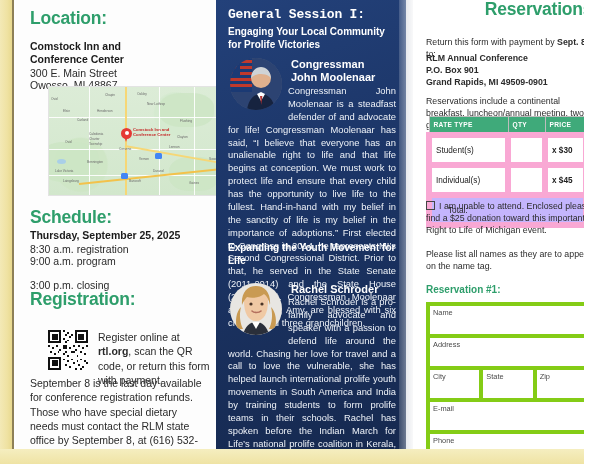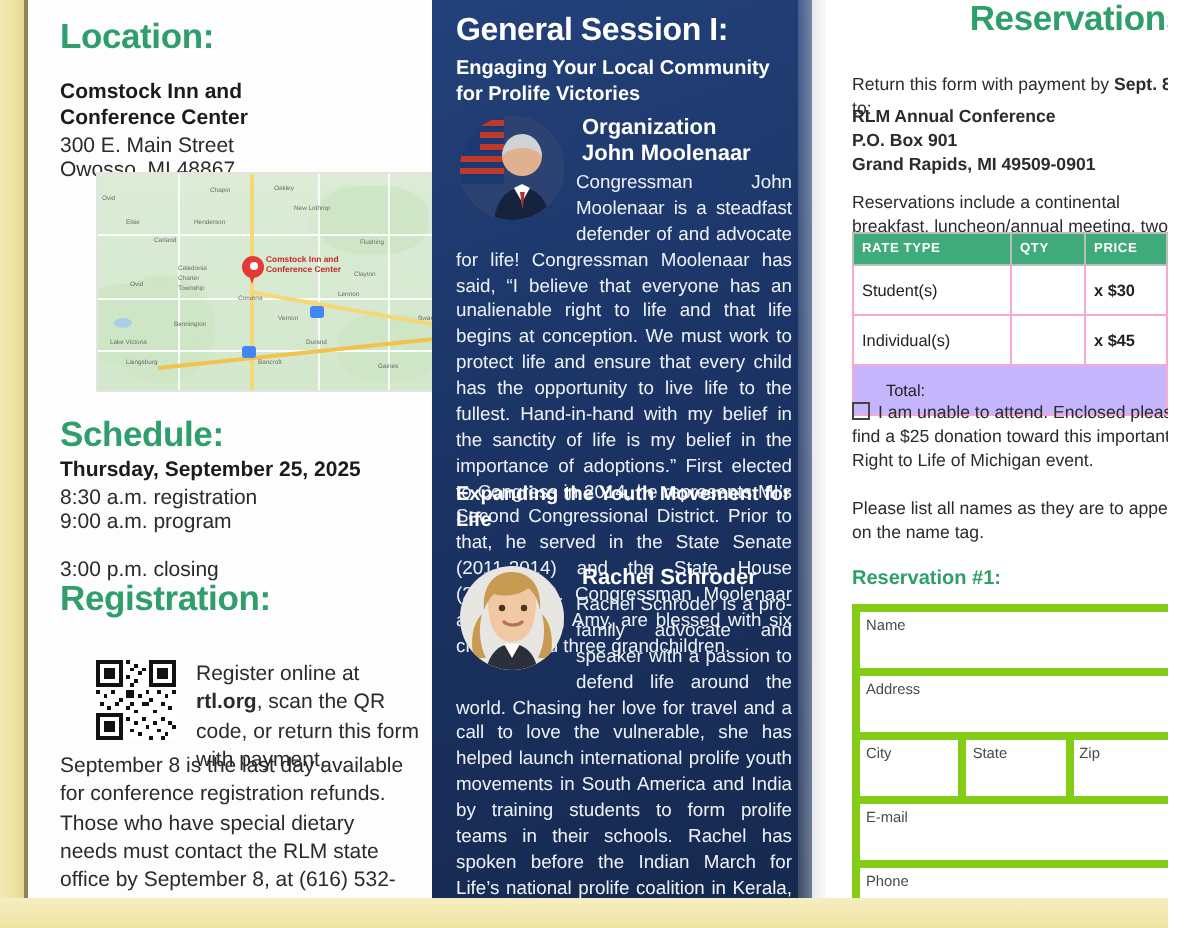--- a/index.html
+++ b/index.html
@@ -50,35 +50,35 @@
   
   .qr{position:absolute;left:32px;top:330px;width:40px;height:40px;background:#fff;}
   .qr svg{display:block;}
 
   
   .col-mid{position:absolute;left:216px;top:0;width:190px;height:450px;background:#1e3a6e;
     background-image:linear-gradient(160deg,#23417a 0%,#1b3465 45%,#16294f 100%);}
   .mid-inner{position:absolute;left:12px;top:0;width:168px;color:#ffffff;}
   .mid-edge{position:absolute;right:0;top:0;width:7px;height:450px;
      background:linear-gradient(90deg,rgba(255,255,255,.16),rgba(255,255,255,.38));}
-  .gs-title{font-weight:bold;font-size:16px;color:#ffffff;line-height:1.05;letter-spacing:-0.2px;}
+  .gs-title{font-weight:bold;font-size:13px;color:#ffffff;line-height:1.05;letter-spacing:-0.2px;font-family:Liberation Mono, monospace;}
   .gs-sub{font-weight:bold;font-size:10px;color:#ffffff;line-height:1.3;margin-top:3px;}
   .speaker-name{font-weight:bold;font-size:11px;color:#ffffff;line-height:1.2;}
   .bio{font-size:9.4px;color:#eef2f8;line-height:1.37;}
   .headshot{position:absolute;width:52px;height:52px;border-radius:50%;overflow:hidden;background:#4a5d7e;}
   .scissors{position:absolute;right:-7px;top:368px;color:#dfe6f0;font-size:11px;line-height:1;transform:rotate(90deg);}
 
   
   .col-right{position:absolute;left:413px;top:0;width:187px;height:450px;background:#ffffff;}
   .rp{position:absolute;left:13px;width:172px;}
 
   table.rates{border-collapse:collapse;width:164px;font-size:8.2px;table-layout:fixed;}
   table.rates th{background:#3faa7a;color:#ffffff;font-weight:bold;font-size:6.6px;letter-spacing:.3px;
     text-align:left;padding:4px 4px;border:1px solid #bdbdbd;}
-  table.rates td{border:1px solid #f9a8d4;height:20px;padding:2px 4px;color:#222;font-size:8.2px;vertical-align:middle;}
+  table.rates td{border:6px solid #f9a8d4;height:20px;padding:2px 4px;color:#222;font-size:8.2px;vertical-align:middle;}
   table.rates td.price{font-weight:bold;}
   tr.total td{background:#c4b5fd;font-weight:normal;padding-left:16px;}
   .checkbox{display:inline-block;width:7px;height:7px;border:1px solid #444;margin-right:4px;vertical-align:-1px;}
 
   table.resform{border-collapse:collapse;width:164px;table-layout:fixed;}
   table.resform td{border:4px solid #84cc16;height:24px;vertical-align:top;padding:2px 3px;
     font-size:7.4px;color:#4a4a4a;}
   .res-head{color:#2e9e6b;font-weight:bold;font-size:10px;}
   .rsmall{font-size:8.8px;color:#2b2b2b;line-height:1.38;}
   .rbold{font-weight:bold;}
@@ -255,21 +255,21 @@
         <rect x="0" y="26" width="22" height="3" fill="#c0392b"></rect>
         <rect x="0" y="0" width="10" height="17" fill="#1b3a74"></rect>
         <circle cx="31" cy="20" r="10" fill="#e0b18e"></circle>
         <path d="M21 21c0-8 5-12 10-12s10 4 10 12c0-2-4-5-10-5s-10 3-10 5z" fill="#cfd3d6"></path>
         <path d="M17 52c1.5-11 7-16 14-16s12.5 5 14 16z" fill="#16233f"></path>
         <path d="M27 36l4 7 4-7-4-2z" fill="#ffffff"></path>
         <path d="M30 38l1.2 9 1.2-9z" fill="#b03030"></path>
       </svg>
     </div>
     <div class="mid-inner" style="position:absolute;left:75px;top:58px;width:106px;">
-      <div class="speaker-name">Organization</div>
+      <div class="speaker-name">Congressman</div>
       <div class="speaker-name">John Moolenaar</div>
     </div>
 
     <div style="position:absolute;left:12px;top:85px;width:168px;">
       <div class="bio" style="text-align:justify;shape-outside:none;">
         <span style="float:left;width:60px;height:32px;"></span>
         <span>Congressman John Moolenaar is a steadfast defender of and advocate for life! Congressman Moolenaar has said, “I believe that everyone has an unalienable right to life and that life begins at conception. We must work to protect life and ensure that every child has the opportunity to live life to the fullest. Hand-in-hand with my belief in the sanctity of life is my belief in the importance of adoptions.” First elected to Congress in 2014, he represents MI’s Second Congressional District. Prior to that, he served in the State Senate (2011-2014) and the State House (2003-2008). Congressman Moolenaar and his wife, Amy, are blessed with six children and three grandchildren.</span>
       </div>
     </div>
 

